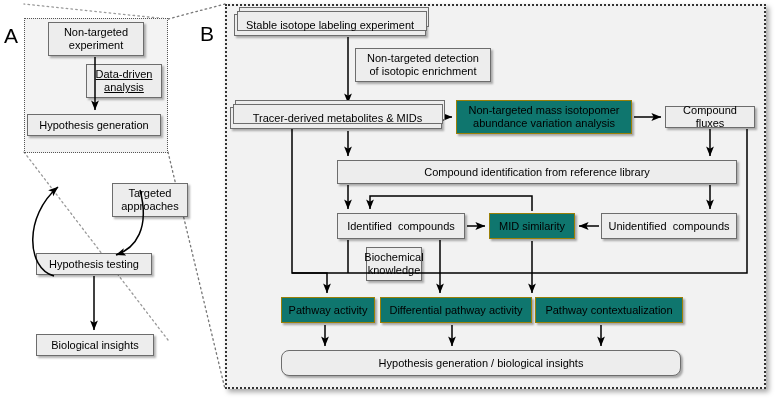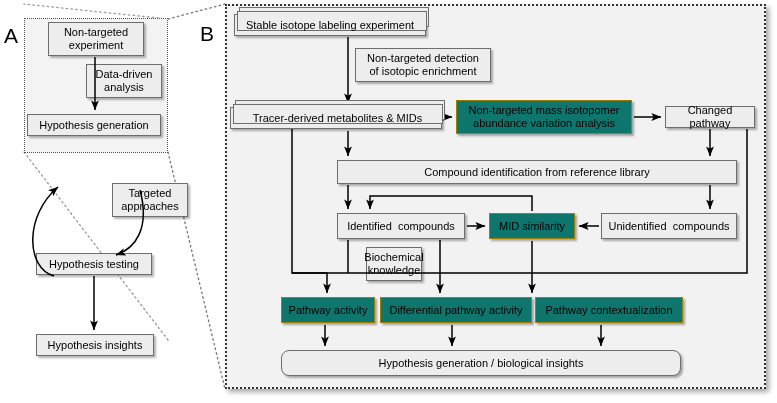--- a/index.html
+++ b/index.html
@@ -53,38 +53,38 @@
     </g>
   </svg>
 
   <div class="panel panel-a"></div>
   <div class="panel-label label-a">A</div>
 
   <div class="node plain" style="left:48px;top:22px;width:96px;height:34px;">
     <span>Non-targeted<br>experiment</span>
   </div>
 
-  <div class="node plain" style="left:86px;top:64px;width:76px;height:34px;">
+  <div class="node plain" style="left:86px;top:64px;width:76px;height:34px;text-decoration:underline;">
     <span>Data-driven<br>analysis</span>
   </div>
 
   <div class="node plain" style="left:27px;top:114px;width:134px;height:22px;">
     <span>Hypothesis generation</span>
   </div>
 
   <div class="node plain" style="left:112px;top:183px;width:76px;height:34px;">
     <span>Targeted<br>approaches</span>
   </div>
 
   <div class="node plain" style="left:36px;top:253px;width:116px;height:22px;">
     <span>Hypothesis testing</span>
   </div>
 
   <div class="node plain" style="left:36px;top:334px;width:118px;height:22px;">
-    <span>Hypothesis insights</span>
+    <span>Biological insights</span>
   </div>
 
   <svg class="layer">
     <defs>
       <marker id="ah" markerWidth="9" markerHeight="9" refX="6.4" refY="3.1" orient="auto" markerUnits="strokeWidth">
         <path d="M0,0.5 L6.6,3.1 L0,5.7 L1.5,3.1 Z" fill="#000"></path>
       </marker>
     </defs>
     <g stroke="#000" stroke-width="1.5" fill="none" marker-end="url(#ah)">
       <line x1="95" y1="57" x2="95" y2="110"></line>
@@ -107,21 +107,21 @@
 
   <div class="node plain stack" style="left:230px;top:107px;width:212px;height:22px;padding-left:8px;">
     <span>Tracer-derived metabolites &amp; MIDs</span>
   </div>
 
   <div class="node yellow" style="left:456px;top:100px;width:176px;height:34px;">
     <span>Non-targeted mass isotopomer<br>abundance variation analysis</span>
   </div>
 
   <div class="node plain" style="left:665px;top:106px;width:90px;height:22px;">
-    <span>Changed pathway</span>
+    <span>Compound fluxes</span>
   </div>
 
   <div class="node plain" style="left:337px;top:160px;width:400px;height:24px;">
     <span>Compound identification from reference library</span>
   </div>
 
   <div class="node plain" style="left:337px;top:213px;width:128px;height:26px;">
     <span>Identified&nbsp; compounds</span>
   </div>
 

